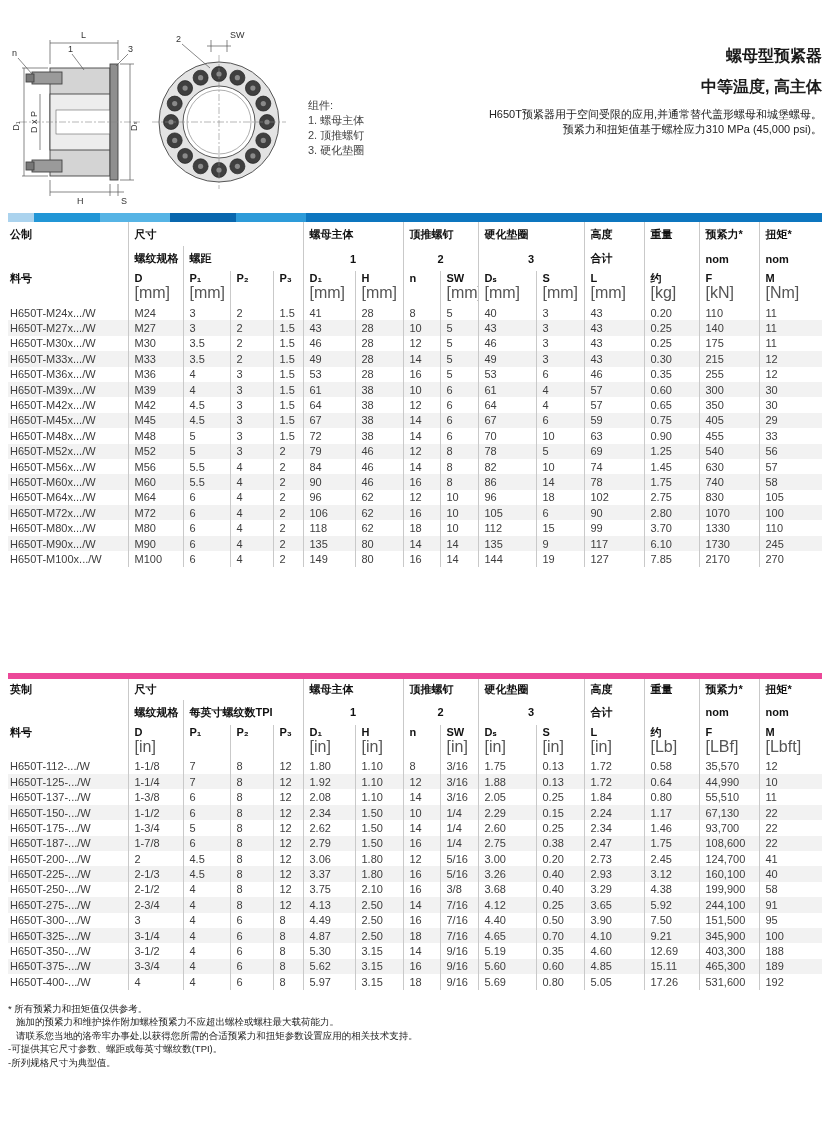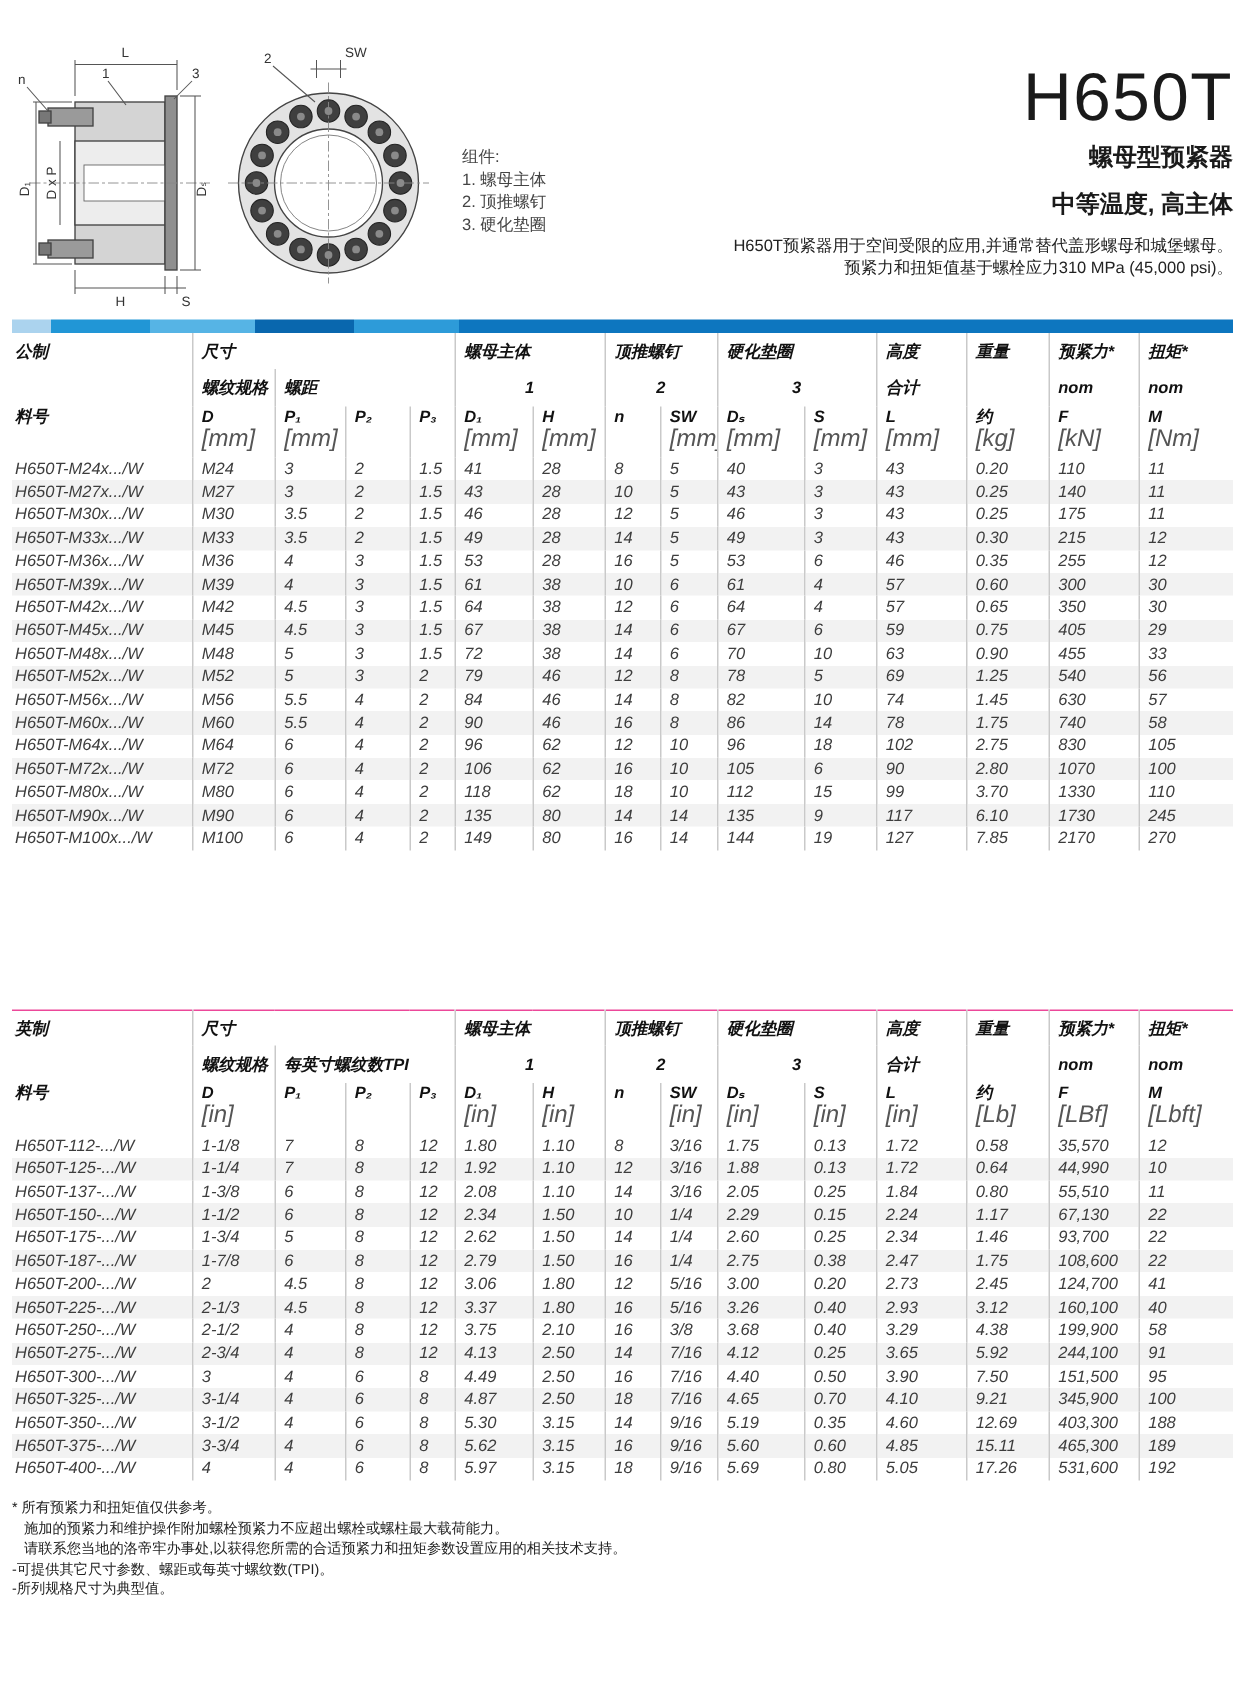--- a/index.html
+++ b/index.html
@@ -10,29 +10,29 @@
   
   .top { position:relative; height:212px; }
   .drawing { position:absolute; left:4px; top:22px; }
   .comp-list { position:absolute; left:308px; top:98px; font-size:11px; line-height:15px; color:#444; }
   .title-block { position:absolute; right:8px; top:40px; width:440px; text-align:right; color:#1a1a1a; }
   .title-block h1 { font-size:45px; line-height:50px; font-weight:400; letter-spacing:1px; }
   .title-block .sub { font-size:16px; line-height:31px; font-weight:700; }
   .title-block .desc { margin-top:5px; font-size:11px; line-height:15px; color:#222; }
 
   
-  .tblock { margin:12px 8px;font-style:italic; }
+  .tblock { margin:12px 8px; }
   .tblock.metric { margin-top:1px; }
   .tblock.imperial { margin-top:106px; }
   .accent-bar { display:flex; height:9px; width:814px; }
   .accent-bar .s1{width:26px;background:#abd3ee;} .accent-bar .s2{width:66px;background:#2196d6;}
   .accent-bar .s3{width:70px;background:#56b4e5;} .accent-bar .s4{width:66px;background:#0967ae;}
   .accent-bar .s5{width:70px;background:#2d9bd9;} .accent-bar .s6{flex:1;background:#0d76bf;}
   table.dt { width:814px; border-collapse:collapse; table-layout:fixed; font-size:11px; }
-  .imperial table.dt { border-top:1px solid #ec4899; }
+  .imperial table.dt { border-top:6px solid #ec4899; }
   table.dt th, table.dt td { border-left:1px solid #c9c9c9; text-align:left; padding:0 0 0 6px;
     overflow:hidden; white-space:nowrap; font-weight:400; }
   table.dt th:first-child, table.dt td:first-child { border-left:none; padding-left:2px; }
   tr.ra th { height:24px; vertical-align:middle; font-weight:700; color:#111; }
   tr.rb th { height:25px; vertical-align:middle; font-weight:700; color:#111; }
   tr.rb th.gnum { text-align:center; padding-left:0; }
   tr.rc th { height:34px; vertical-align:top; }
   tr.rc th .cl { font-weight:700; color:#111; line-height:15px; height:15px; }
   tr.rc th .cu { font-weight:400; color:#555; line-height:13px; height:13px; font-size:16px; }
   tbody.db td { height:15.4px; color:#3d3d3d; }
@@ -158,21 +158,20 @@
     </svg>
 
     <div class="comp-list">
       <div>组件:</div>
       <div>1. 螺母主体</div>
       <div>2. 顶推螺钉</div>
       <div>3. 硬化垫圈</div>
     </div>
 
     <div class="title-block">
-      <h1>H650T</h1>
       <div class="sub">螺母型预紧器</div>
       <div class="sub">中等温度, 高主体</div>
       <p class="desc">
         <span>H650T预紧器用于空间受限的应用,并通常替代盖形螺母和城堡螺母。</span><br>
         <span>预紧力和扭矩值基于螺栓应力310 MPa (45,000 psi)。</span>
       </p>
     </div>
   </header>
 
   <section class="tblock metric">

